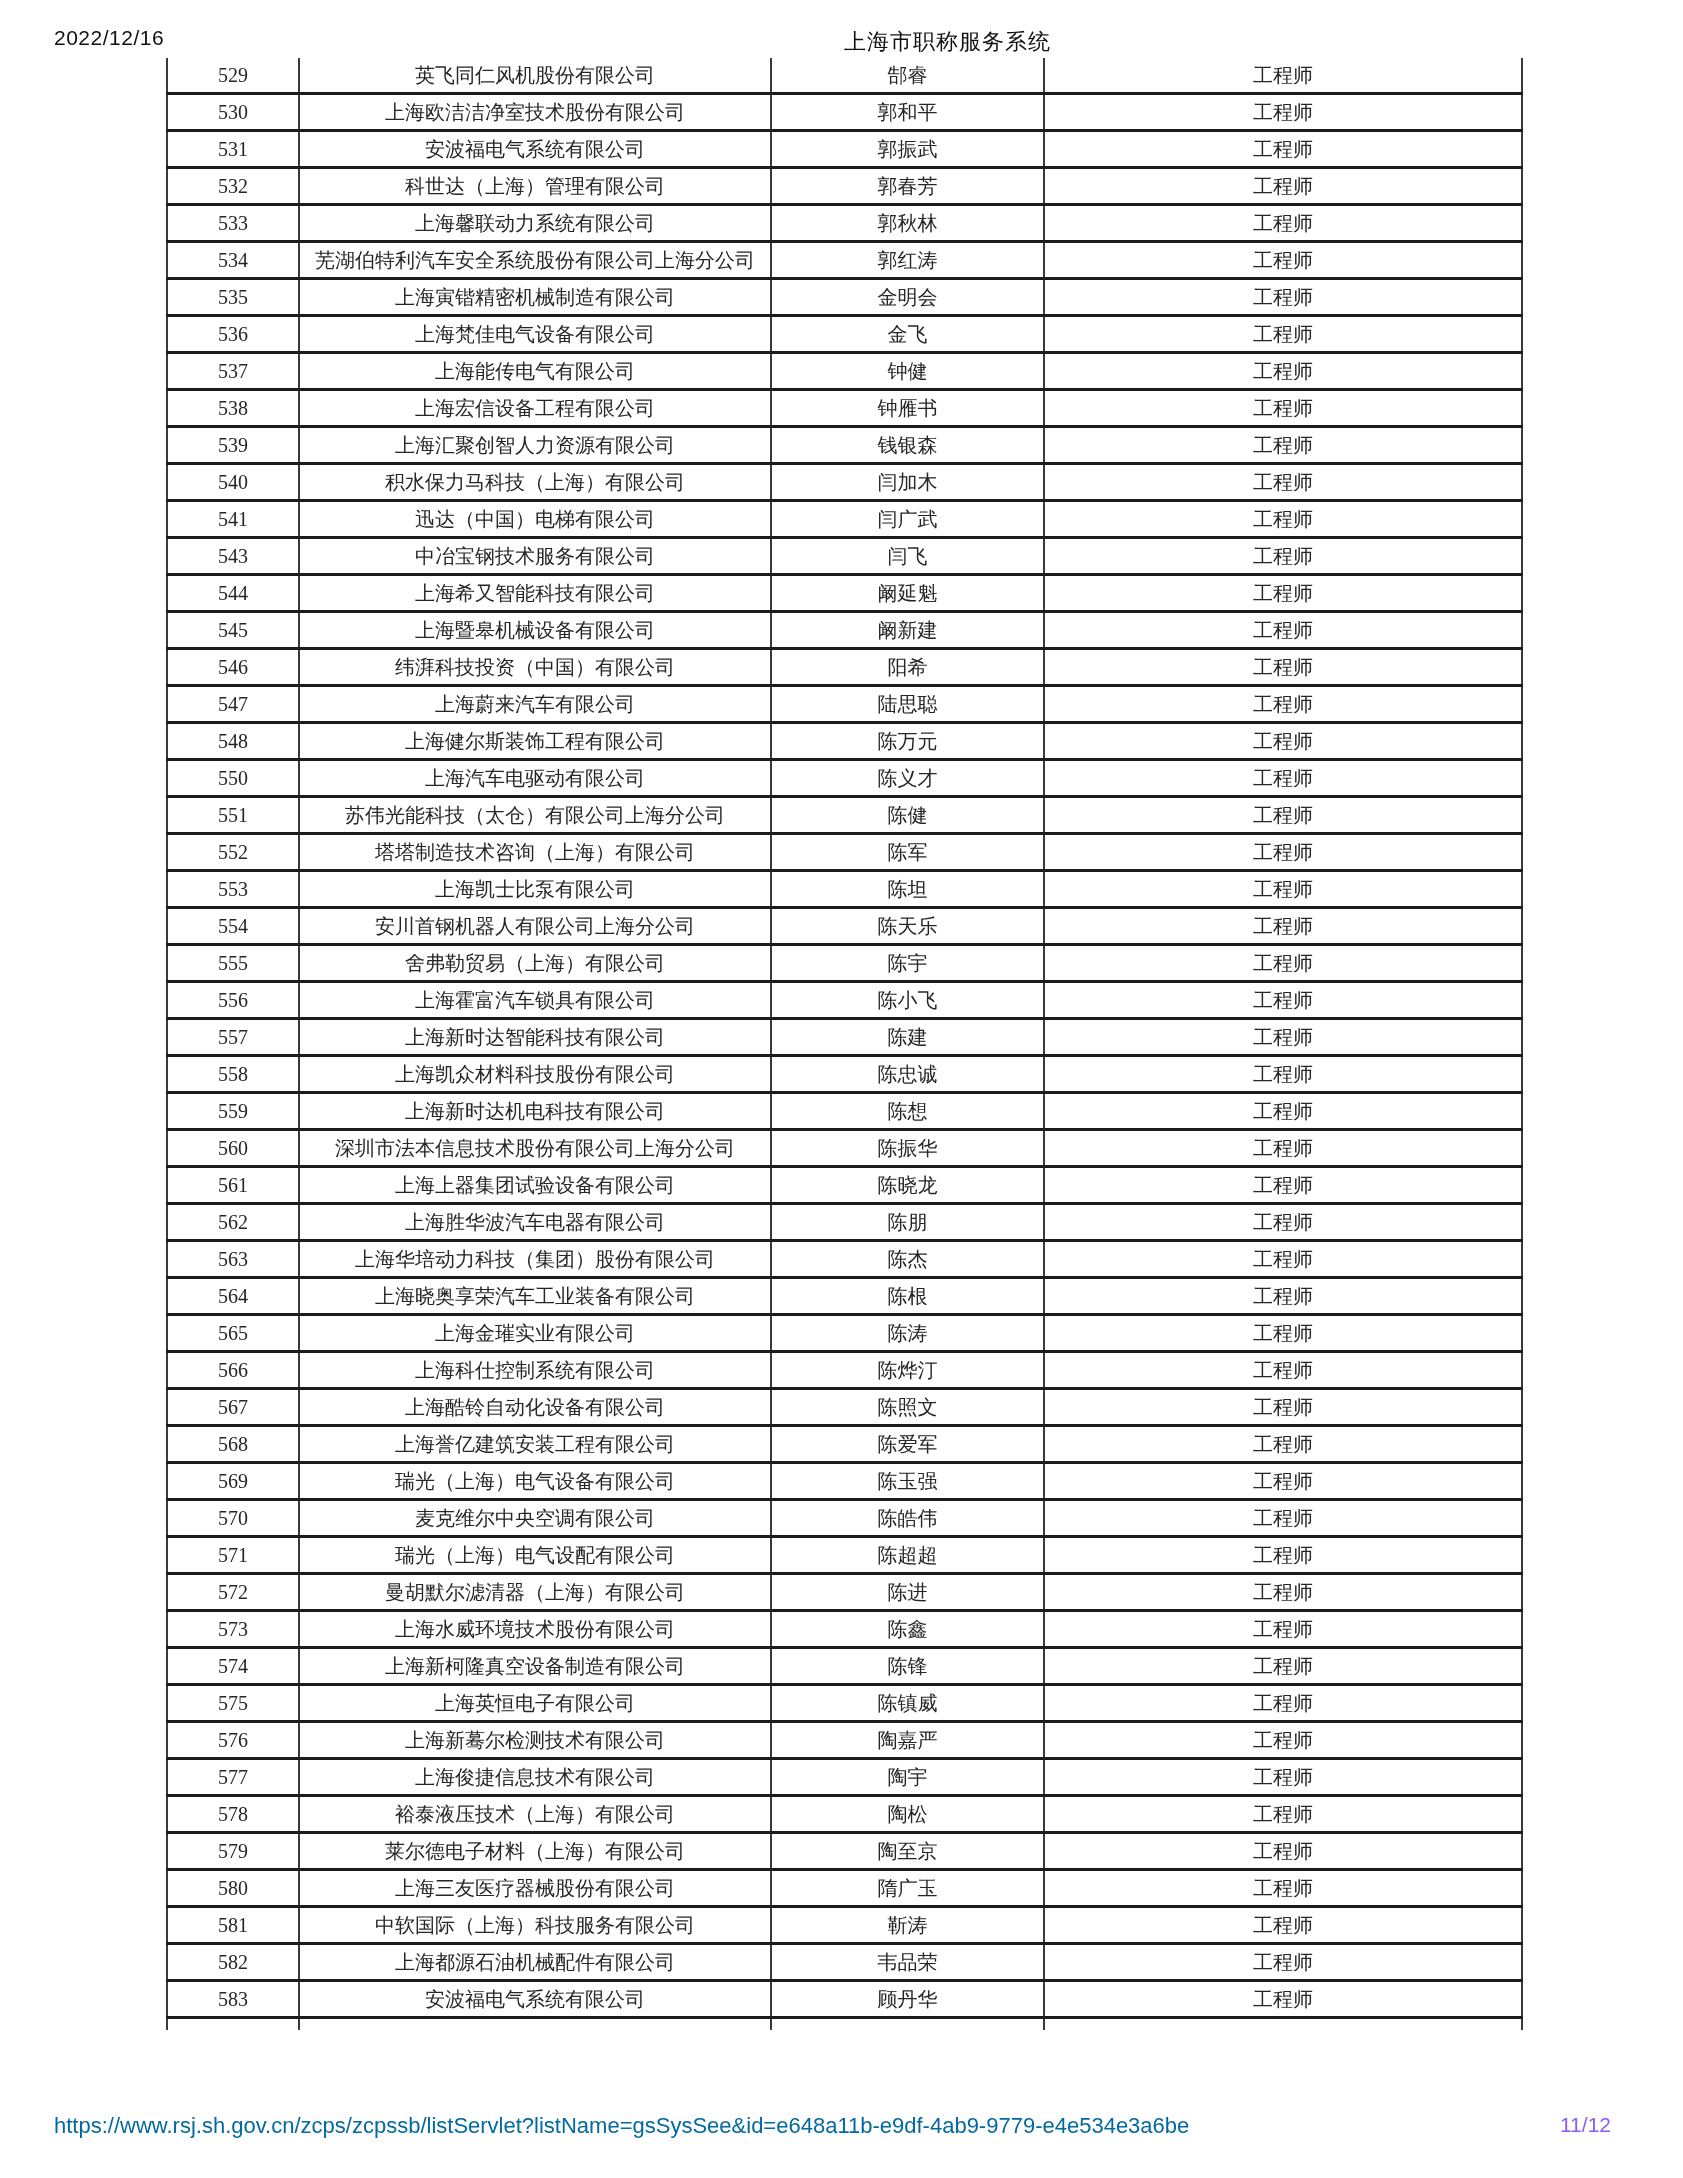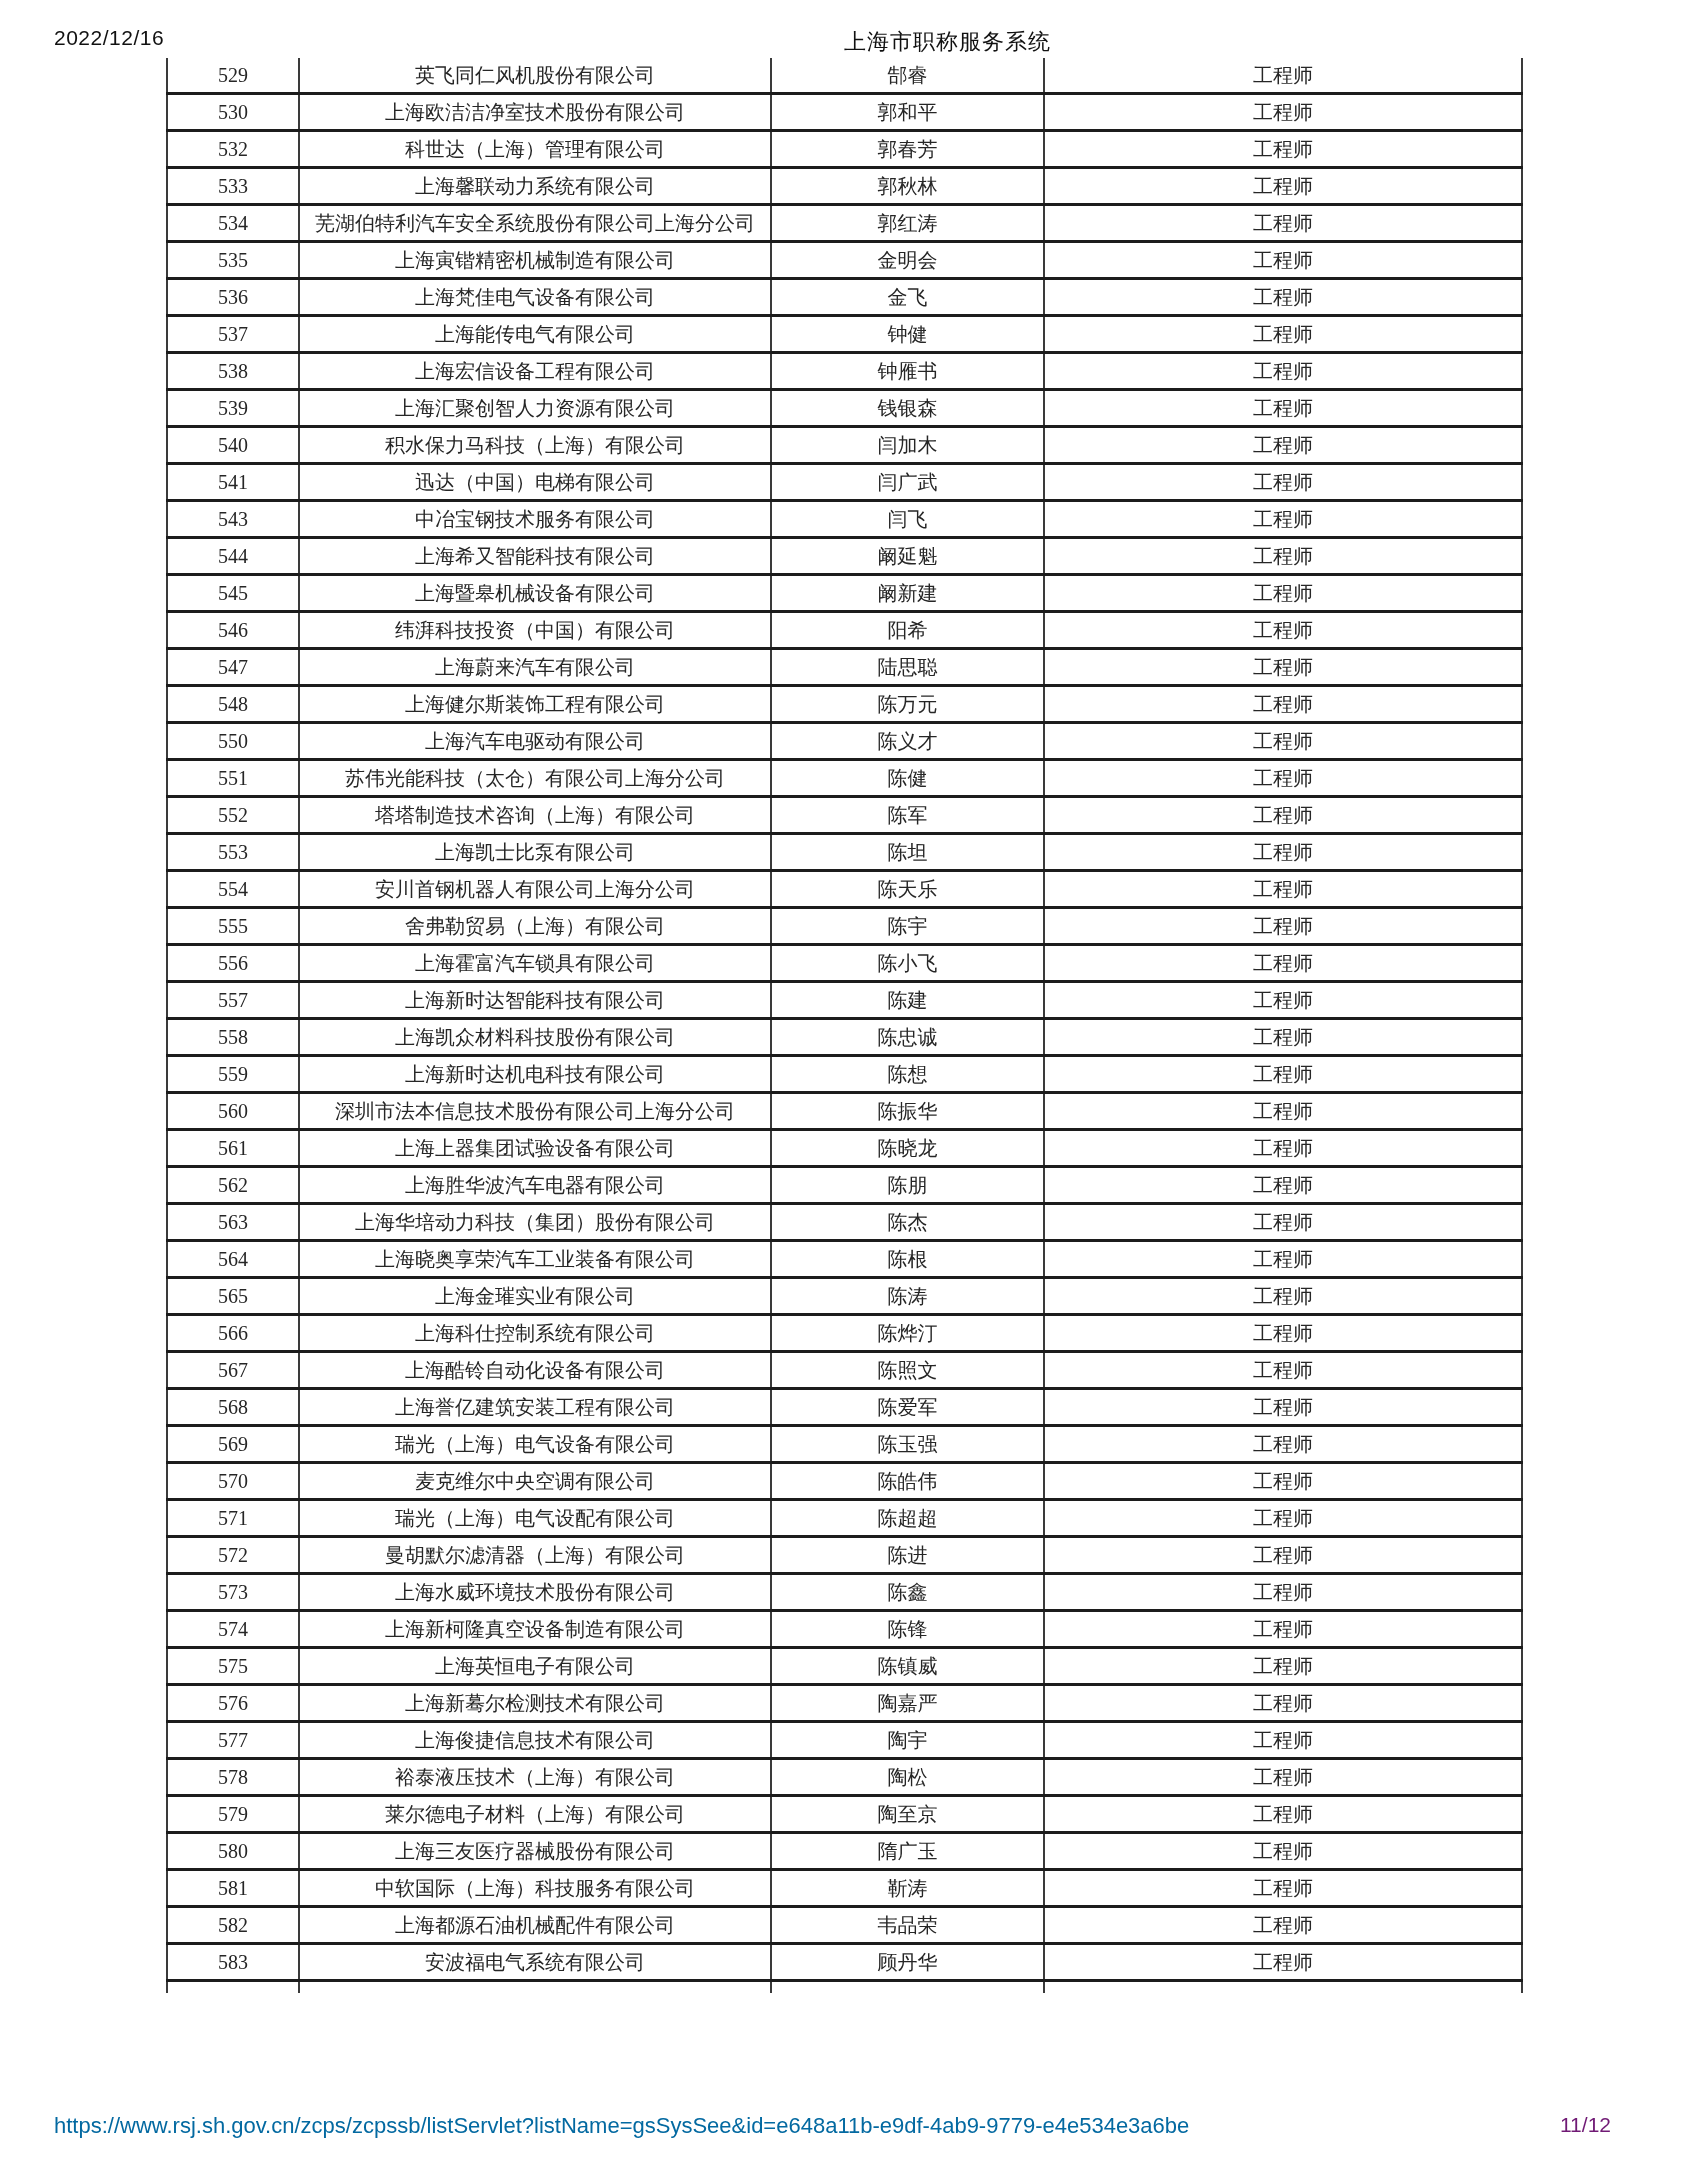--- a/index.html
+++ b/index.html
@@ -48,21 +48,21 @@
   table.roster tr.partial td{
     border-bottom:none;
     height:11px;
   }
   .footer-url{
     position:absolute;left:54px;top:2113px;
     font-size:22px;color:#0369a1;
   }
   .footer-page{
     position:absolute;right:72px;top:2113px;
-    font-size:21px;color:#701a75;
+    font-size:21px;color:#8b5cf6;
   }
 </style>
 </head>
 <body>
 
 <div class="header-date">2022/12/16</div>
 <div class="header-title">上海市职称服务系统</div>
 
 <div class="table-wrap">
   <table class="roster">
@@ -79,20 +79,26 @@
     <td>郜睿</td>
     <td>工程师</td>
   </tr>
         <tr>
     <td>530</td>
     <td>上海欧洁洁净室技术股份有限公司</td>
     <td>郭和平</td>
     <td>工程师</td>
   </tr>
         <tr>
+    <td>531</td>
+    <td>安波福电气系统有限公司</td>
+    <td>郭振武</td>
+    <td>工程师</td>
+  </tr>
+        <tr>
     <td>532</td>
     <td>科世达（上海）管理有限公司</td>
     <td>郭春芳</td>
     <td>工程师</td>
   </tr>
         <tr>
     <td>533</td>
     <td>上海馨联动力系统有限公司</td>
     <td>郭秋林</td>
     <td>工程师</td>

